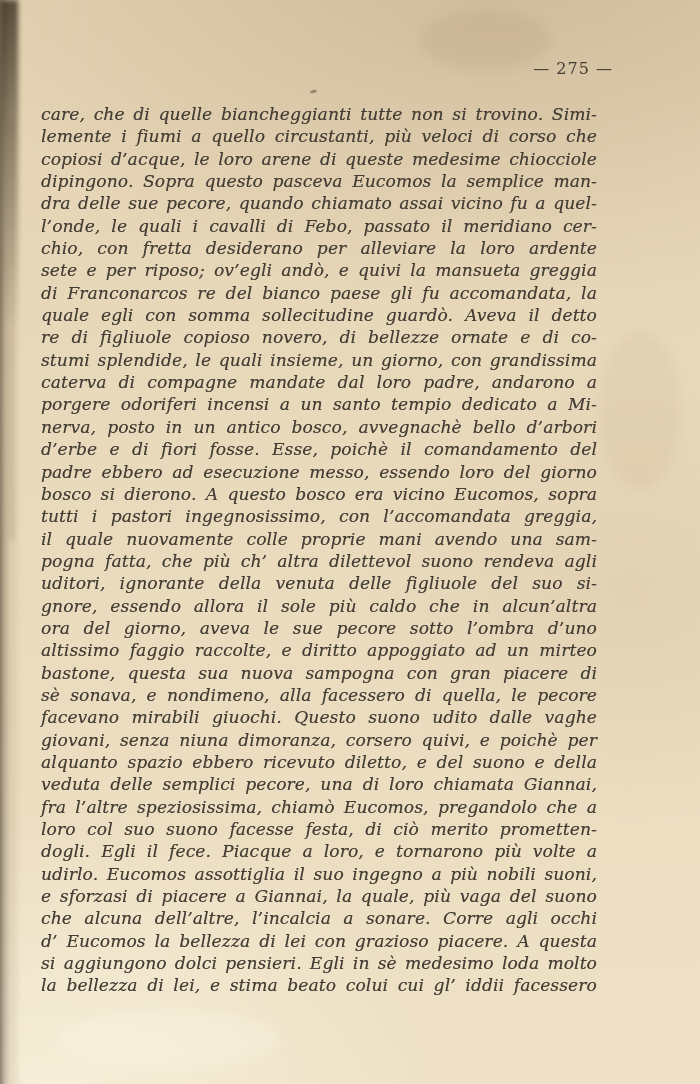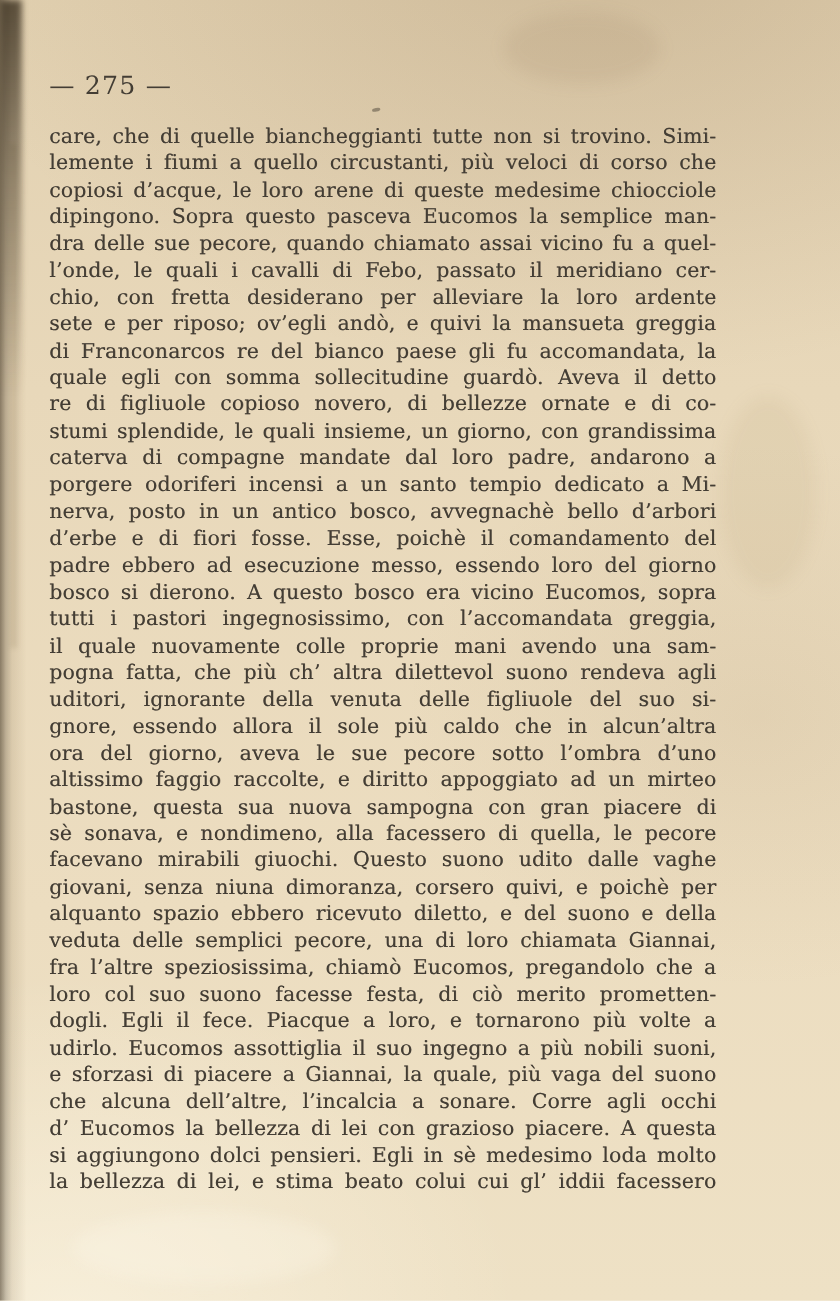--- a/index.html
+++ b/index.html
@@ -33,23 +33,23 @@
     z-index: 3;
   }
   .crease {
     position: absolute; left: 7px; top: 120px; width: 9px; height: 420px;
     background: linear-gradient(90deg, rgba(130,108,75,0), rgba(130,108,75,0.22), rgba(130,108,75,0));
     filter: blur(2px);
     z-index: 2;
   }
   .page-number {
     position: absolute;
-    left: 41px; width: 556px; top: 59px;
-    text-align: left;
-    font-size: 21px;
+    left: 57px; width: 556px; top: 59px;
+    text-align: right;
+    font-size: 16px;
     letter-spacing: 1px;
     color: var(--ink);
     z-index: 5;
   }
   .scan-speck {
     position: absolute; left: 310px; top: 90px;
     width: 7px; height: 3px; border-radius: 50%;
     background: rgba(90,80,66,0.55);
     transform: rotate(-12deg);
     z-index: 5;
@@ -62,20 +62,21 @@
   .text-line {
     height: 22.35px;
     line-height: 22.35px;
     font-size: 17px;
     letter-spacing: 0.15px;
     color: var(--ink);
     text-align: justify;
     text-align-last: justify;
     white-space: nowrap;
     text-shadow: 0.25px 0 0 rgba(67,61,52,0.55);
+    font-style: italic;
   }
   
   .blotch { position: absolute; border-radius: 50%; filter: blur(6px); z-index: 1; }
   .blotch.b1 { left: 420px; top: 10px;  width: 130px; height: 60px; background: rgba(140,112,74,0.10); }
   .blotch.b2 { left: 600px; top: 330px; width: 80px;  height: 160px; background: rgba(150,122,82,0.08); }
   .blotch.b3 { left: 60px;  top: 1010px; width: 220px; height: 60px; background: rgba(255,250,238,0.25); }
 </style>
 </head>
 <body>
 

